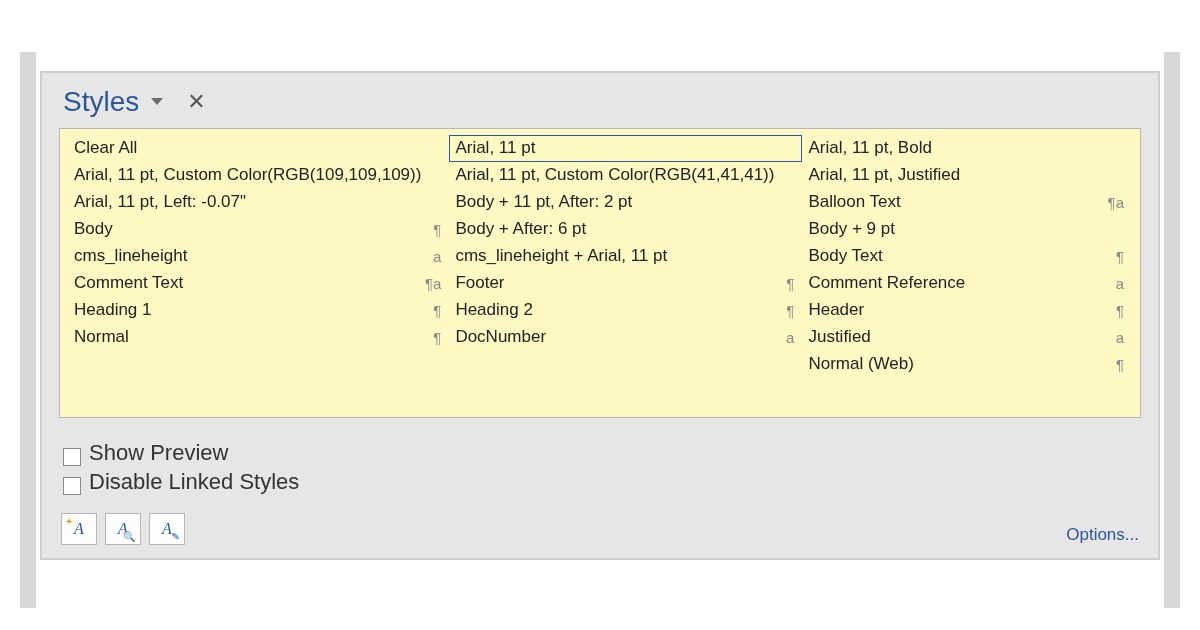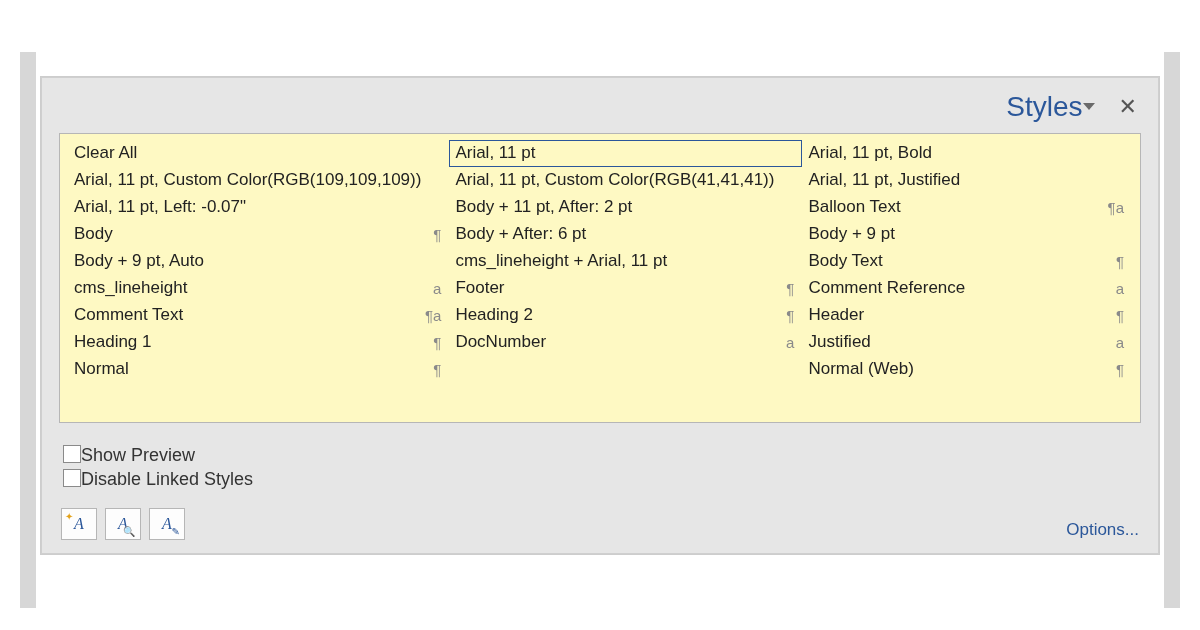--- a/index.html
+++ b/index.html
@@ -36,22 +36,23 @@
     background: #e6e6e6;
     border: 1px solid #cdcdcd;
     box-shadow: 0 0 0 1px #cfcfcf inset;
     padding: 10px 18px 14px 18px;
     box-sizing: border-box;
   }
 
   .title-row {
     display: flex;
     align-items: center;
-    justify-content: flex-end;
+    justify-content: flex-start;
     padding: 4px 4px 10px 4px;
+    gap: 12px;
   }
   .title {
     color: #2b579a;
     font-size: 28px;
     font-weight: 400;
   }
   .title-actions {
     display: flex;
     align-items: center;
     gap: 24px;
@@ -109,22 +110,23 @@
     font-size: 15px;
     min-width: 20px;
     text-align: right;
   }
 
   .bottom-opts {
     margin: 22px 4px 0 4px;
   }
   .cb-row {
     display: flex;
-    align-items: flex-start;
-    font-size: 18px;
+    align-items: flex-end;
+    gap: 8px;
+    font-size: 22px;
     color: #333;
     margin: 3px 0;
   }
   .cb-row .cb {
     width: 16px;
     height: 16px;
     border: 1px solid #8a8a8a;
     background: #fff;
   }
 
@@ -203,24 +205,20 @@
               <span>Arial, 11 pt, Custom Color(RGB(109,109,109))</span>
               <span class="style-marker"></span>
             </div>
             <div class="style-item">
               <span>Arial, 11 pt, Left:  -0.07"</span>
               <span class="style-marker"></span>
             </div>
             <div class="style-item">
               <span>Body</span>
               <span class="style-marker">¶</span>
-            </div>
-            <div class="style-item">
-              <span>Body + 9 pt, Auto</span>
-              <span class="style-marker"></span>
             </div>
             <div class="style-item">
               <span>cms_lineheight</span>
               <span class="style-marker">a</span>
             </div>
             <div class="style-item">
               <span>Comment Text</span>
               <span class="style-marker">¶a</span>
             </div>
             <div class="style-item">

